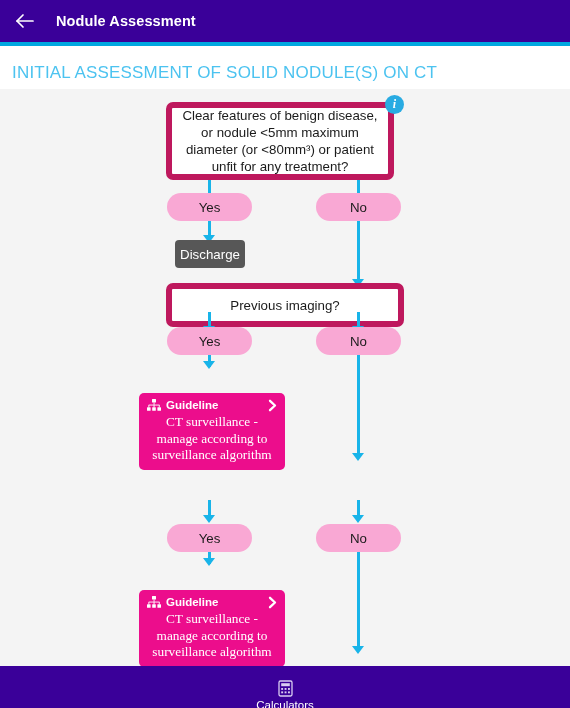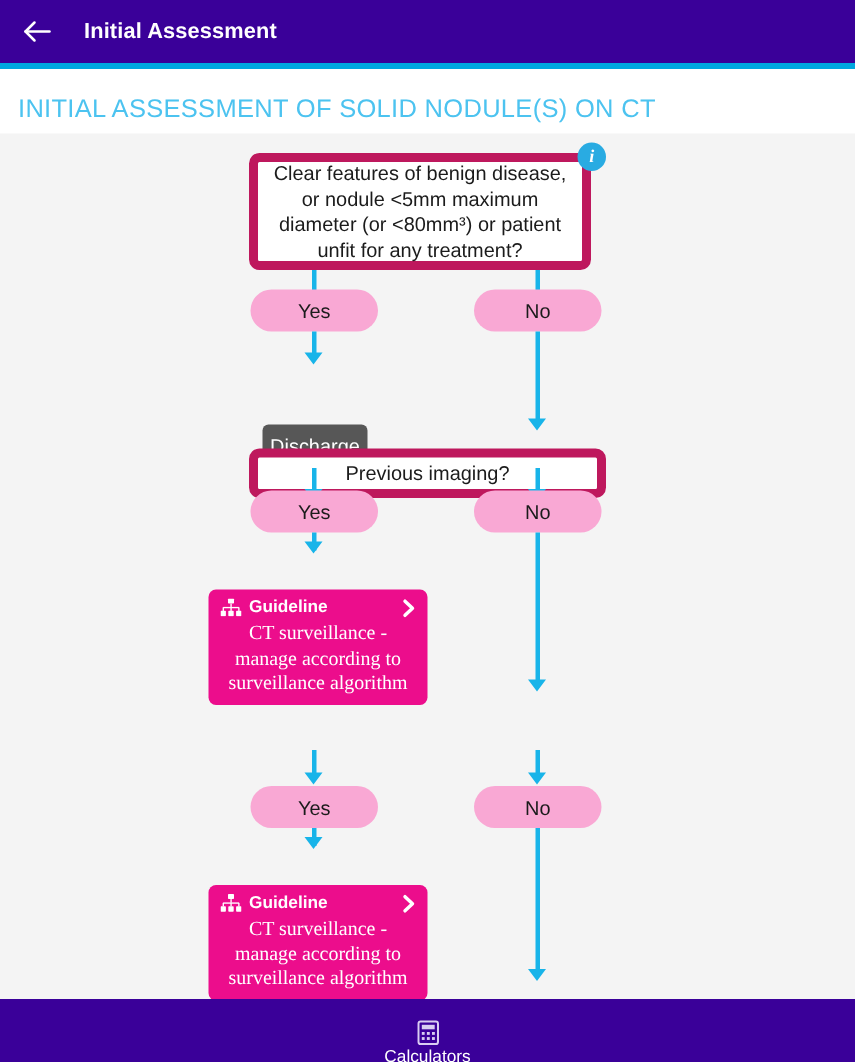--- a/index.html
+++ b/index.html
@@ -200,21 +200,21 @@
 
 <div class="app">
 
   <div class="appbar">
     <div class="back-icon">
       <svg width="20" height="16" viewBox="0 0 20 16" fill="none" stroke="#ffffff" stroke-width="1.7" stroke-linecap="round" stroke-linejoin="round">
         <line x1="18" y1="8" x2="2" y2="8"></line>
         <polyline points="8,2 2,8 8,14"></polyline>
       </svg>
     </div>
-    <div class="appbar-title">Initial Assessment</div>
+    <div class="appbar-title">Nodule Assessment</div>
   </div>
   <div class="appbar-underline"></div>
 
   <div class="page-title-wrap">
     <div class="page-title">INITIAL ASSESSMENT OF SOLID NODULE(S) ON CT</div>
   </div>
 
   <div class="canvas">
 
     <div class="node qbox" style="left:166px; top:13px; width:228px; height:78px;">Clear features of benign disease, or nodule &lt;5mm maximum diameter (or &lt;80mm³) or patient unfit for any treatment?</div>
@@ -225,26 +225,26 @@
 
     <div class="conn" style="left:357px; top:91px; width:2.5px; height:18px;"></div>
     <div class="arrowhead" style="left:352px; top:106px;"></div>
 
     <div class="node pill" style="left:167px; top:104px; width:85px;">Yes</div>
     <div class="node pill" style="left:316px; top:104px; width:85px;">No</div>
 
     <div class="conn" style="left:208px; top:132px; width:2.5px; height:16px;"></div>
     <div class="arrowhead" style="left:203px; top:146px;"></div>
 
-    <div class="node term" style="left:175px; top:151px; width:70px;margin-top:43px;">Discharge</div>
+    <div class="node term" style="left:175px; top:151px; width:70px;">Discharge</div>
 
     <div class="conn" style="left:357px; top:132px; width:2.5px; height:60px;"></div>
     <div class="arrowhead" style="left:352px; top:190px;"></div>
 
-    <div class="node qbox" style="left:166px; top:210px; width:238px; height:33px;">Previous imaging?</div>
+    <div class="node qbox" style="left:166px; top:194px; width:238px; height:44px;">Previous imaging?</div>
 
     <div class="conn" style="left:208px; top:223px; width:2.5px; height:16px;"></div>
     <div class="arrowhead" style="left:203px; top:237px;"></div>
     <div class="conn" style="left:357px; top:223px; width:2.5px; height:16px;"></div>
     <div class="arrowhead" style="left:352px; top:237px;"></div>
 
     <div class="node pill" style="left:167px; top:238px; width:85px;">Yes</div>
     <div class="node pill" style="left:316px; top:238px; width:85px;">No</div>
 
     <div class="conn" style="left:208px; top:266px; width:2.5px; height:12px;"></div>

